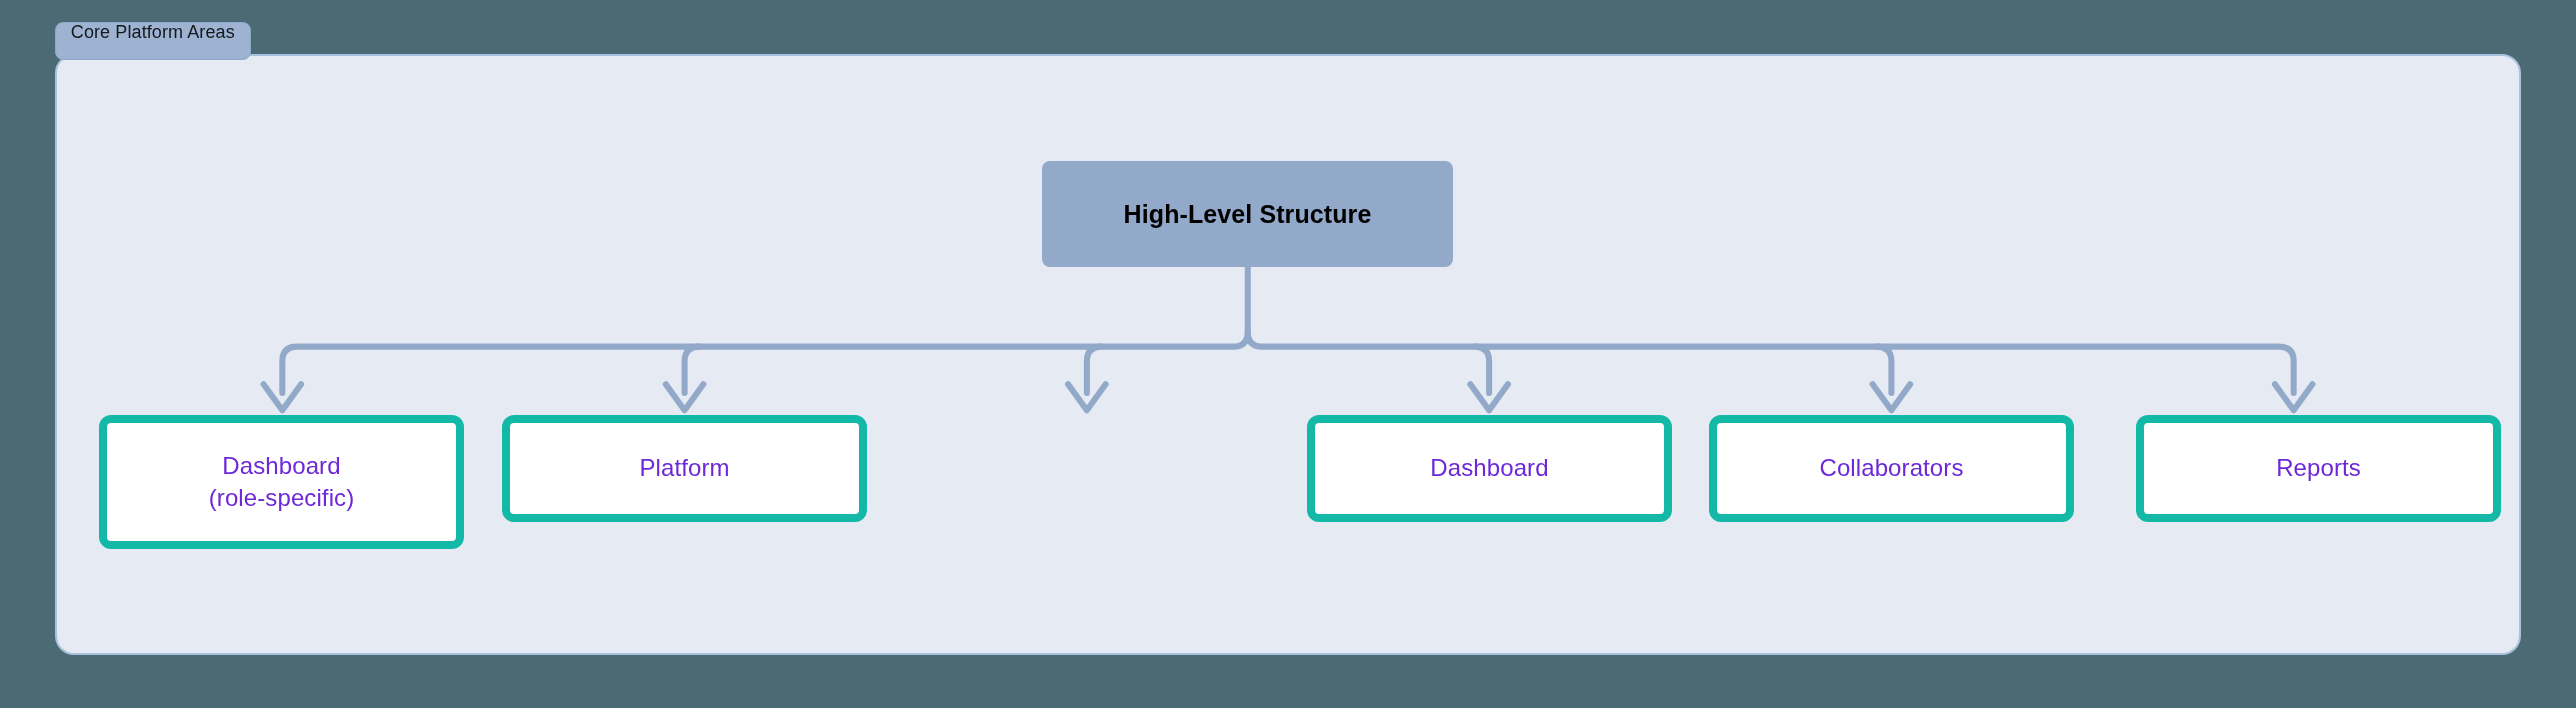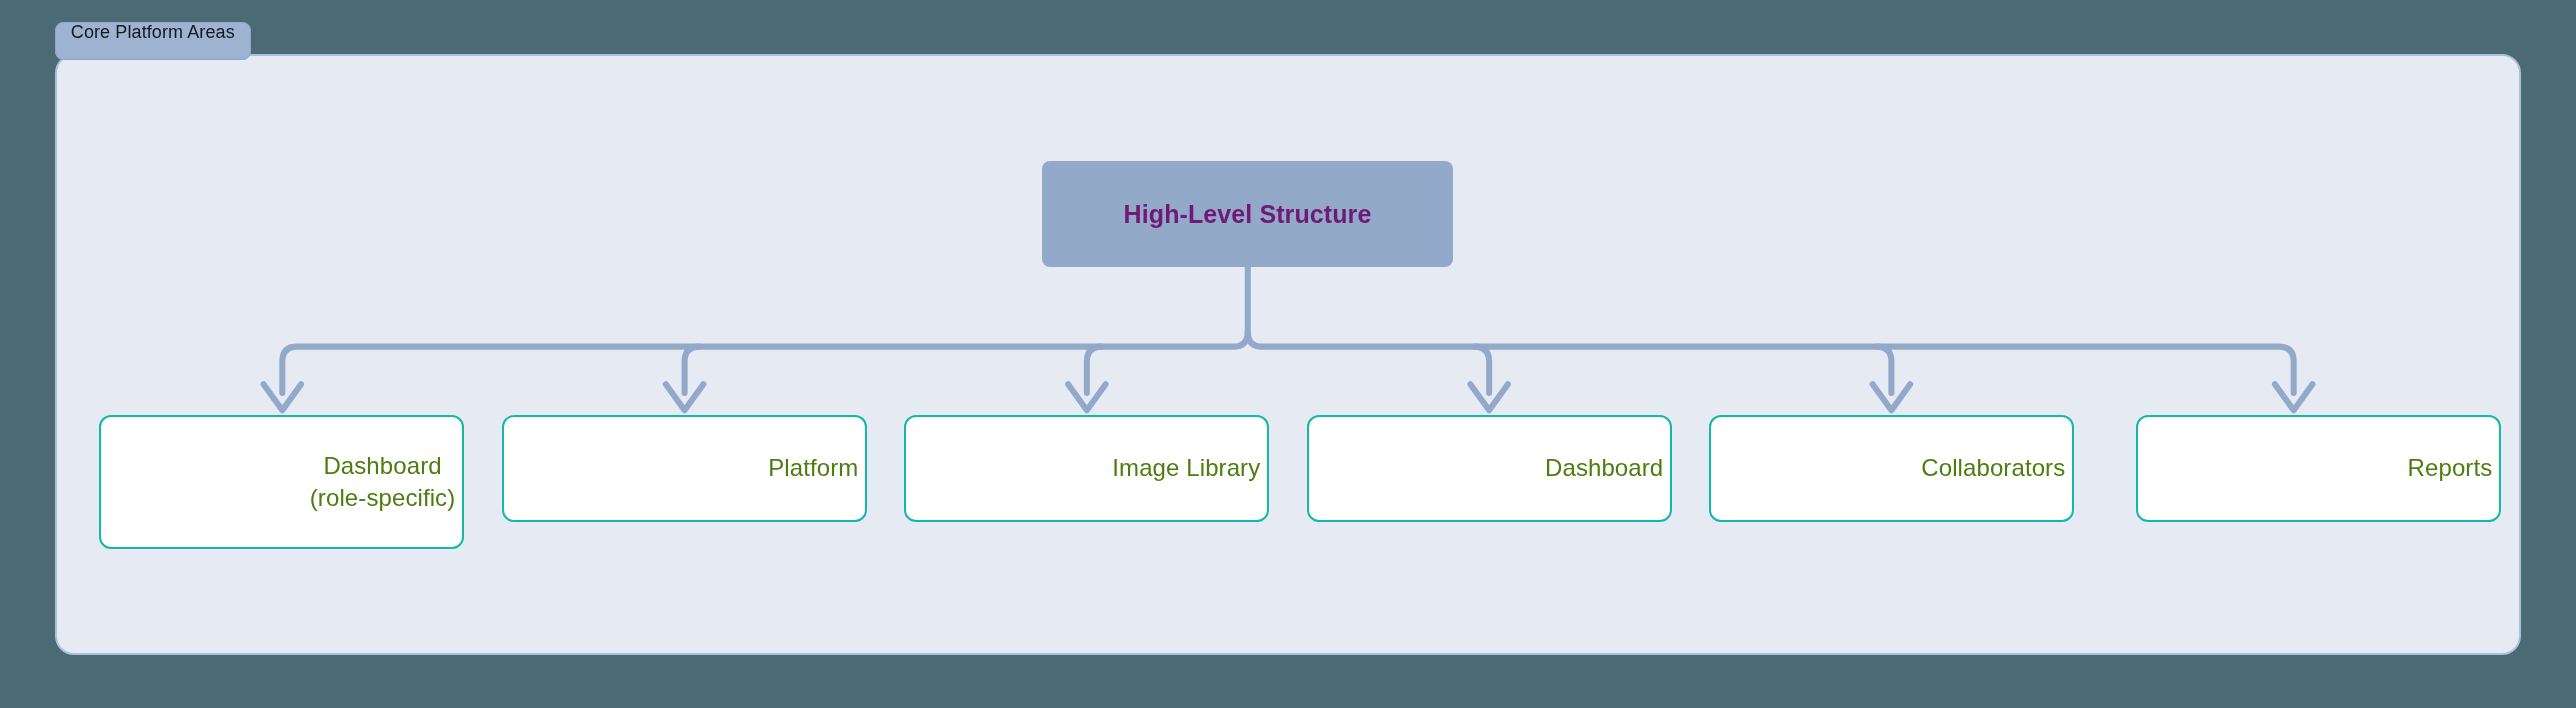--- a/index.html
+++ b/index.html
@@ -72,35 +72,34 @@
     display: flex;
     align-items: center;
     justify-content: center;
     text-align: center;
     z-index: 3;
   }
 
   .node-root {
     background: #92a9c9;
     border-radius: 8px;
-    color: #701a75;
+    color: #000000;
     font-size: 25px;
     font-weight: bold;
     letter-spacing: 0.1px;
   }
 
   .node-leaf {
     background: #ffffff;
-    border: 2px solid #14b8a6;
+    border: 8px solid #14b8a6;
     border-radius: 12px;
-    color: #4d7c0f;
+    color: #6d28d9;
     font-size: 24px;
     line-height: 1.35;
     letter-spacing: 0.1px;
-    justify-content: flex-end;
   }
 
   .node-leaf .label {
     display: block;
     padding: 0 6.7px;
   }
 </style>
 </head>
 <body>
 
@@ -144,23 +143,20 @@
     <span>
       <span class="label">Dashboard</span>
       <span class="label">(role-specific)</span>
     </span>
   </div>
 
   <div class="node node-leaf" style="left:502px; top:415px; width:365px; height:107px;">
     <span class="label">Platform</span>
   </div>
 
-  <div class="node node-leaf" style="left:904px; top:415px; width:365px; height:107px;">
-    <span class="label">Image Library</span>
-  </div>
 
   <div class="node node-leaf" style="left:1307px; top:415px; width:365px; height:107px;">
     <span class="label">Dashboard</span>
   </div>
 
   <div class="node node-leaf" style="left:1709px; top:415px; width:365px; height:107px;">
     <span class="label">Collaborators</span>
   </div>
 
   <div class="node node-leaf" style="left:2112px; top:415px; width:365px; height:107px;margin-left:24px;">

